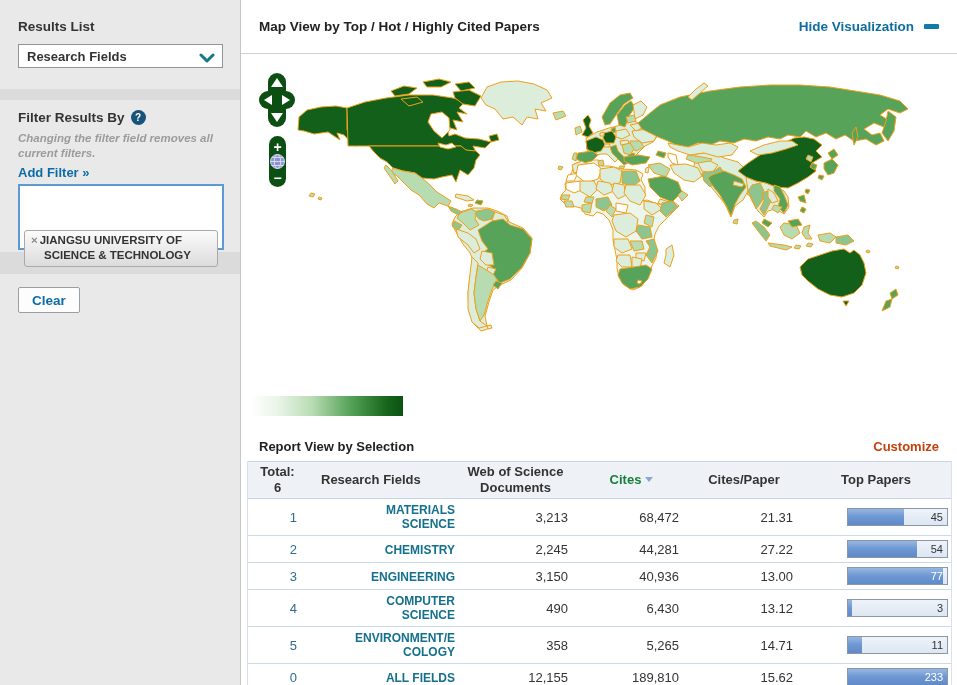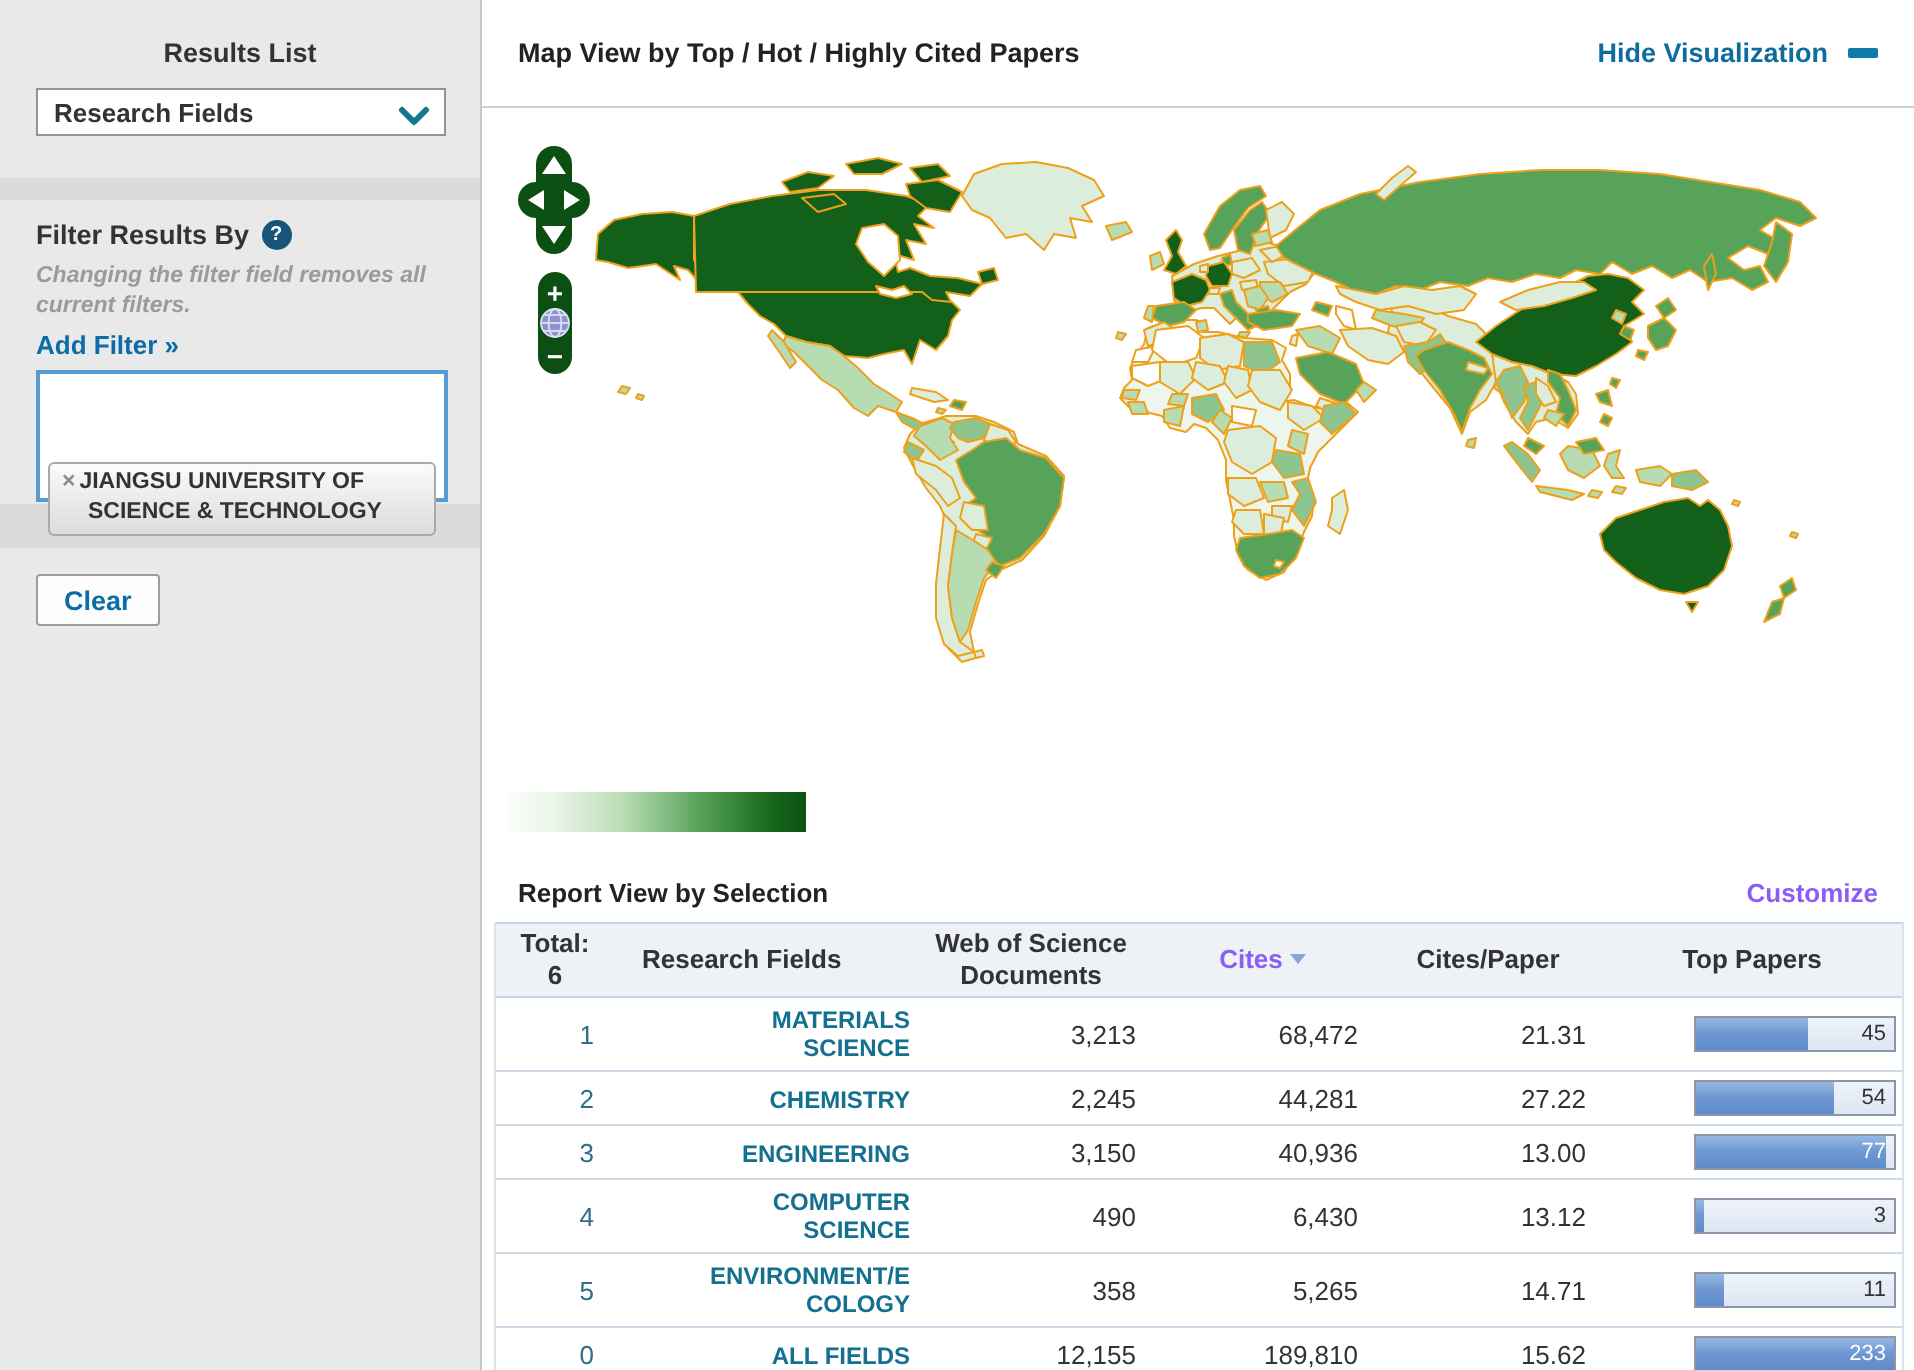--- a/index.html
+++ b/index.html
@@ -9,21 +9,21 @@
 
   
   .sidebar { width:241px; flex:0 0 241px; background:#e9e9e9; border-right:1px solid #c6c6c6; }
   .sb-section { padding:0 18px; }
   .sb-band { height:11px; background:#dbdbdb; }
   .sb-label { font-size:13.5px; font-weight:bold; color:#333; }
   .selectbox { width:205px; height:24px; background:#fff; border:1px solid #8f9496;
     display:flex; align-items:center; padding:0 26px 0 8px; position:relative;
     font-size:13px; font-weight:bold; color:#333; }
   .selectbox svg { position:absolute; right:7px; top:8px; }
-  .sec1 { padding-top:19px; height:89px;text-align:center; }
+  .sec1 { padding-top:19px; height:89px; }
   .sec1 .sb-label { margin-bottom:10px; }
   .sec2 { padding-top:10px; height:152px; }
   .filter-title { display:flex; align-items:center; gap:6px; }
   .help { width:15px; height:15px; border-radius:50%; background:#17537a; color:#fff;
     font-size:10px; font-weight:bold; display:flex; align-items:center; justify-content:center; }
   .note { font-style:italic; font-weight:bold; color:#9b9b9b; font-size:11.5px; line-height:1.28;
     margin-top:6px; width:200px; }
   .addfilter { color:#0c6ca5; font-weight:bold; font-size:13px; margin-top:5px; display:inline-block; }
   .filterbox { width:206px; height:66px; border:2px solid #5b9bd5; background:#fff; margin-top:3px; padding:4px; }
   .tag { display:inline-block; max-width:196px; background:linear-gradient(#fbfbfb,#dcdcdc);
@@ -44,32 +44,32 @@
     padding:0 20px 0 18px; flex:0 0 54px;}
   .map-title { font-size:13.5px; font-weight:bold; color:#222; flex:1; }
   .hide-link { font-size:13.5px; font-weight:bold; color:#0e6d9e; }
   .minus-icon { width:15px; height:5px; background:#0f7ba8; margin-left:10px; border-radius:1px; }
   .map-area { position:relative; height:377px; flex:0 0 377px; }
   .map-area svg.world { position:absolute; left:0; top:0; }
   .legend { position:absolute; left:10px; top:342px; width:152px; height:20px;
     background:linear-gradient(to right,#ffffff,#e9f4e7 18%,#b9dcb3 40%,#57a35a 65%,#19691f 88%,#0a5210); }
   .report-bar { height:30px; display:flex; align-items:center; padding:0 20px 0 18px; flex:0 0 30px; }
   .report-title { font-size:13px; font-weight:bold; color:#222; flex:1; }
-  .customize { font-size:13px; font-weight:bold; color:#8b5cf6; }
+  .customize { font-size:13px; font-weight:bold; color:#c2410c; }
 
   
   .tablewrap { margin:0 7px 0 6px; border-left:1px solid #d9e2ec; border-right:1px solid #d9e2ec; }
   table { border-collapse:collapse; table-layout:fixed; width:703px; }
   col.c-rank{width:59px;} col.c-field{width:148px;} col.c-docs{width:121px;}
   col.c-cites{width:111px;} col.c-cpp{width:114px;} col.c-top{width:150px;}
   thead td { background:#eef1f5; border-top:1px solid #c8d4e0; border-bottom:1px solid #c8d4e0;
     font-size:13px; font-weight:bold; color:#333; text-align:center; height:37px;
     vertical-align:middle; line-height:1.25; }
   thead td.h-field { text-align:left; padding-left:14px; }
-  .cites-hdr { color:#8b5cf6; }
+  .cites-hdr { color:#15803d; }
   .cites-hdr .tri { display:inline-block; width:0; height:0; border-left:4px solid transparent;
     border-right:4px solid transparent; border-top:5px solid #85a8d4; margin-left:4px; vertical-align:2px;}
   tbody td { border-bottom:1px solid #ccd9e6; font-size:13px; color:#333; vertical-align:middle;
     height:26px; padding-top:4px; padding-bottom:4px;text-align:right; }
   td.rank { text-align:right; padding-right:10px; color:#2e6e87; }
   td.field { padding-left:14px; }
   td.field span { display:inline-block; width:104px; color:#13708f; font-weight:bold; font-size:12px;
     line-height:14px; overflow-wrap:break-word; }
   td.num { text-align:right; padding-right:8px; }
   .bar { position:relative; width:101px; height:18px; border:1px solid #8a97a8;

